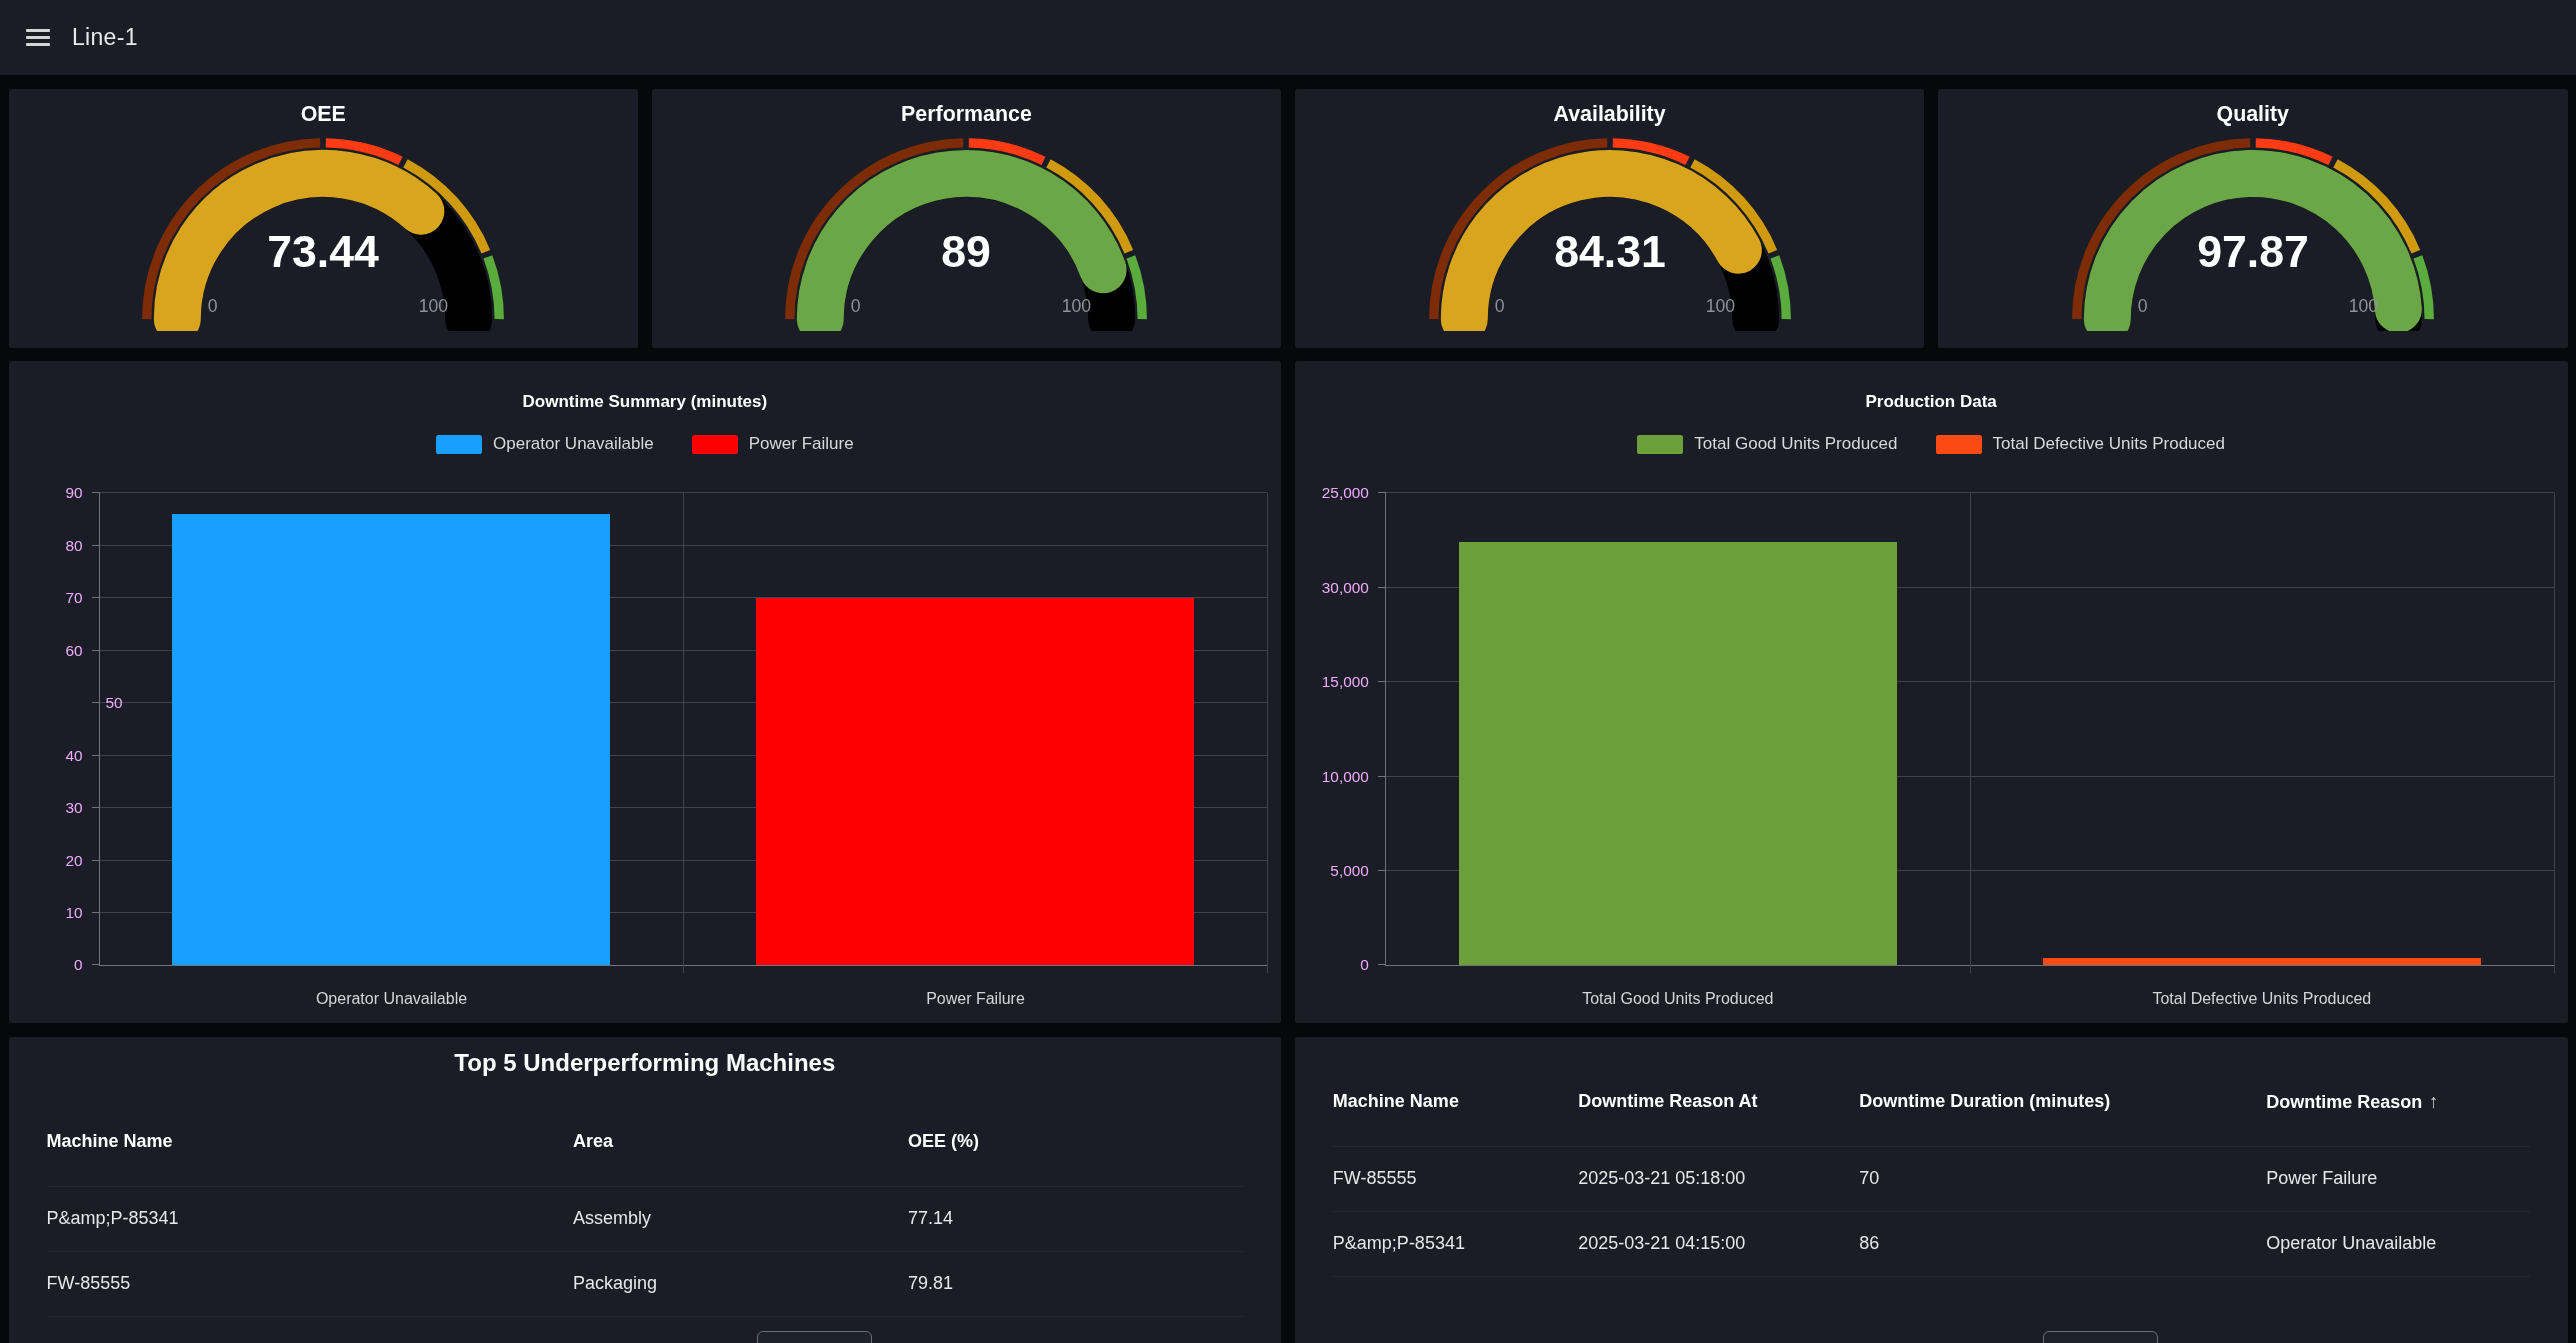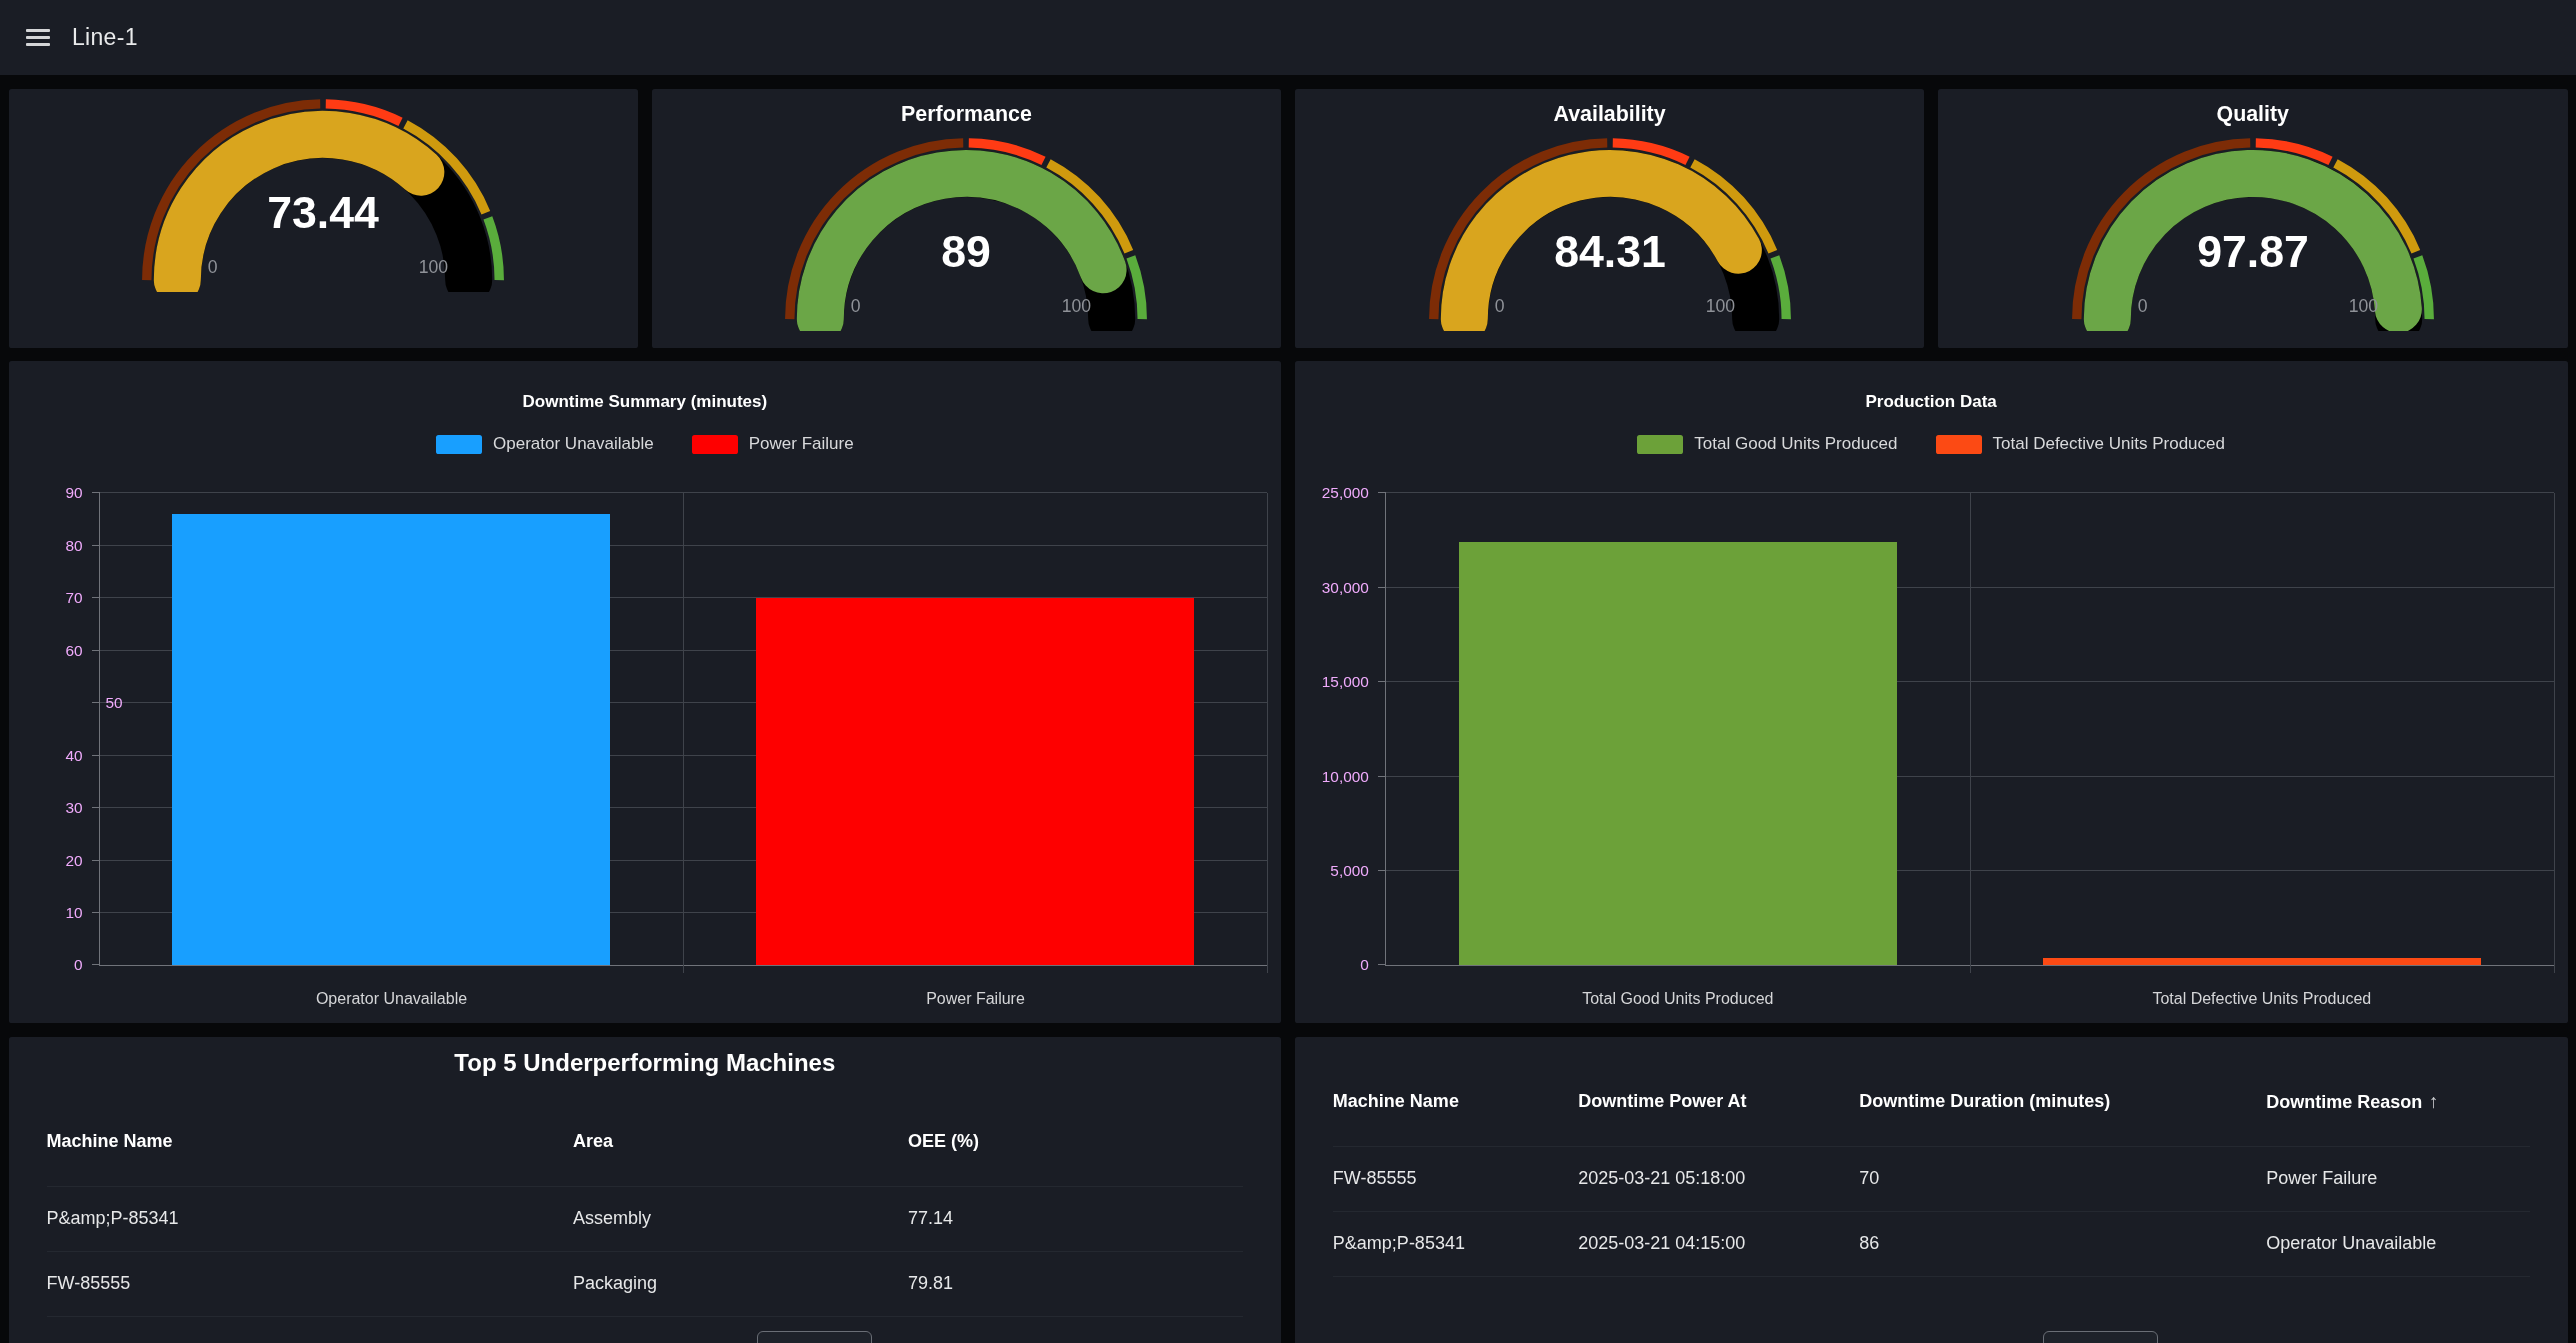--- a/index.html
+++ b/index.html
@@ -53,20 +53,21 @@
     <span></span>
       <span></span>
       <span></span>
   </div>
   <div class="nav-title">Line-1</div>
 </header>
 
 <main class="grid">
 
   <section class="panel">
+    <h2 class="gauge-title">OEE</h2>
     <div class="gauge-wrap">
       <svg class="gauge" viewBox="0 0 320 170">
           <path d="M 36.00 160.00 A 124 124 0 0 1 284.00 160.00" stroke="#000000" stroke-width="40" fill="none" stroke-linecap="round"></path>
           <path d="M 36.00 160.00 A 124 124 0 0 1 243.28 68.13" stroke="#d9a51e" stroke-width="40" fill="none" stroke-linecap="round"></path>
           <path d="M 10.00 160.00 A 150 150 0 0 1 157.64 10.02" stroke="#7d2c06" stroke-width="8" fill="none" stroke-linecap="butt"></path>
           <path d="M 162.36 10.02 A 150 150 0 0 1 225.99 25.30" stroke="#ff3b14" stroke-width="8" fill="none" stroke-linecap="butt"></path>
           <path d="M 230.19 27.44 A 150 150 0 0 1 298.58 102.60" stroke="#cf9a0e" stroke-width="8" fill="none" stroke-linecap="butt"></path>
           <path d="M 300.32 106.98 A 150 150 0 0 1 310.00 160.00" stroke="#5aad3c" stroke-width="8" fill="none" stroke-linecap="butt"></path>
           <text x="160" y="116" text-anchor="middle" font-size="38" fill="#ffffff" font-weight="700">73.44</text>
           <text x="66" y="154" text-anchor="middle" font-size="15" fill="#8f9298">0</text>
@@ -232,21 +233,21 @@
       <div>FW-85555</div>
       <div>Packaging</div>
       <div>79.81</div>
     </div>
     <div class="pagebtn"></div>
   </section>
 
   <section class="panel span2">
     <div class="thead cols4">
       <div class="th">Machine Name</div>
-      <div class="th">Downtime Power At</div>
+      <div class="th">Downtime Reason At</div>
       <div class="th">Downtime Duration (minutes)</div>
       <div class="th">
         <span>Downtime Reason</span><span class="sort-icon">↑</span>
       </div>
     </div>
     <div class="trow cols4">
       <div>FW-85555</div>
       <div>2025-03-21 05:18:00</div>
       <div>70</div>
       <div>Power Failure</div>

